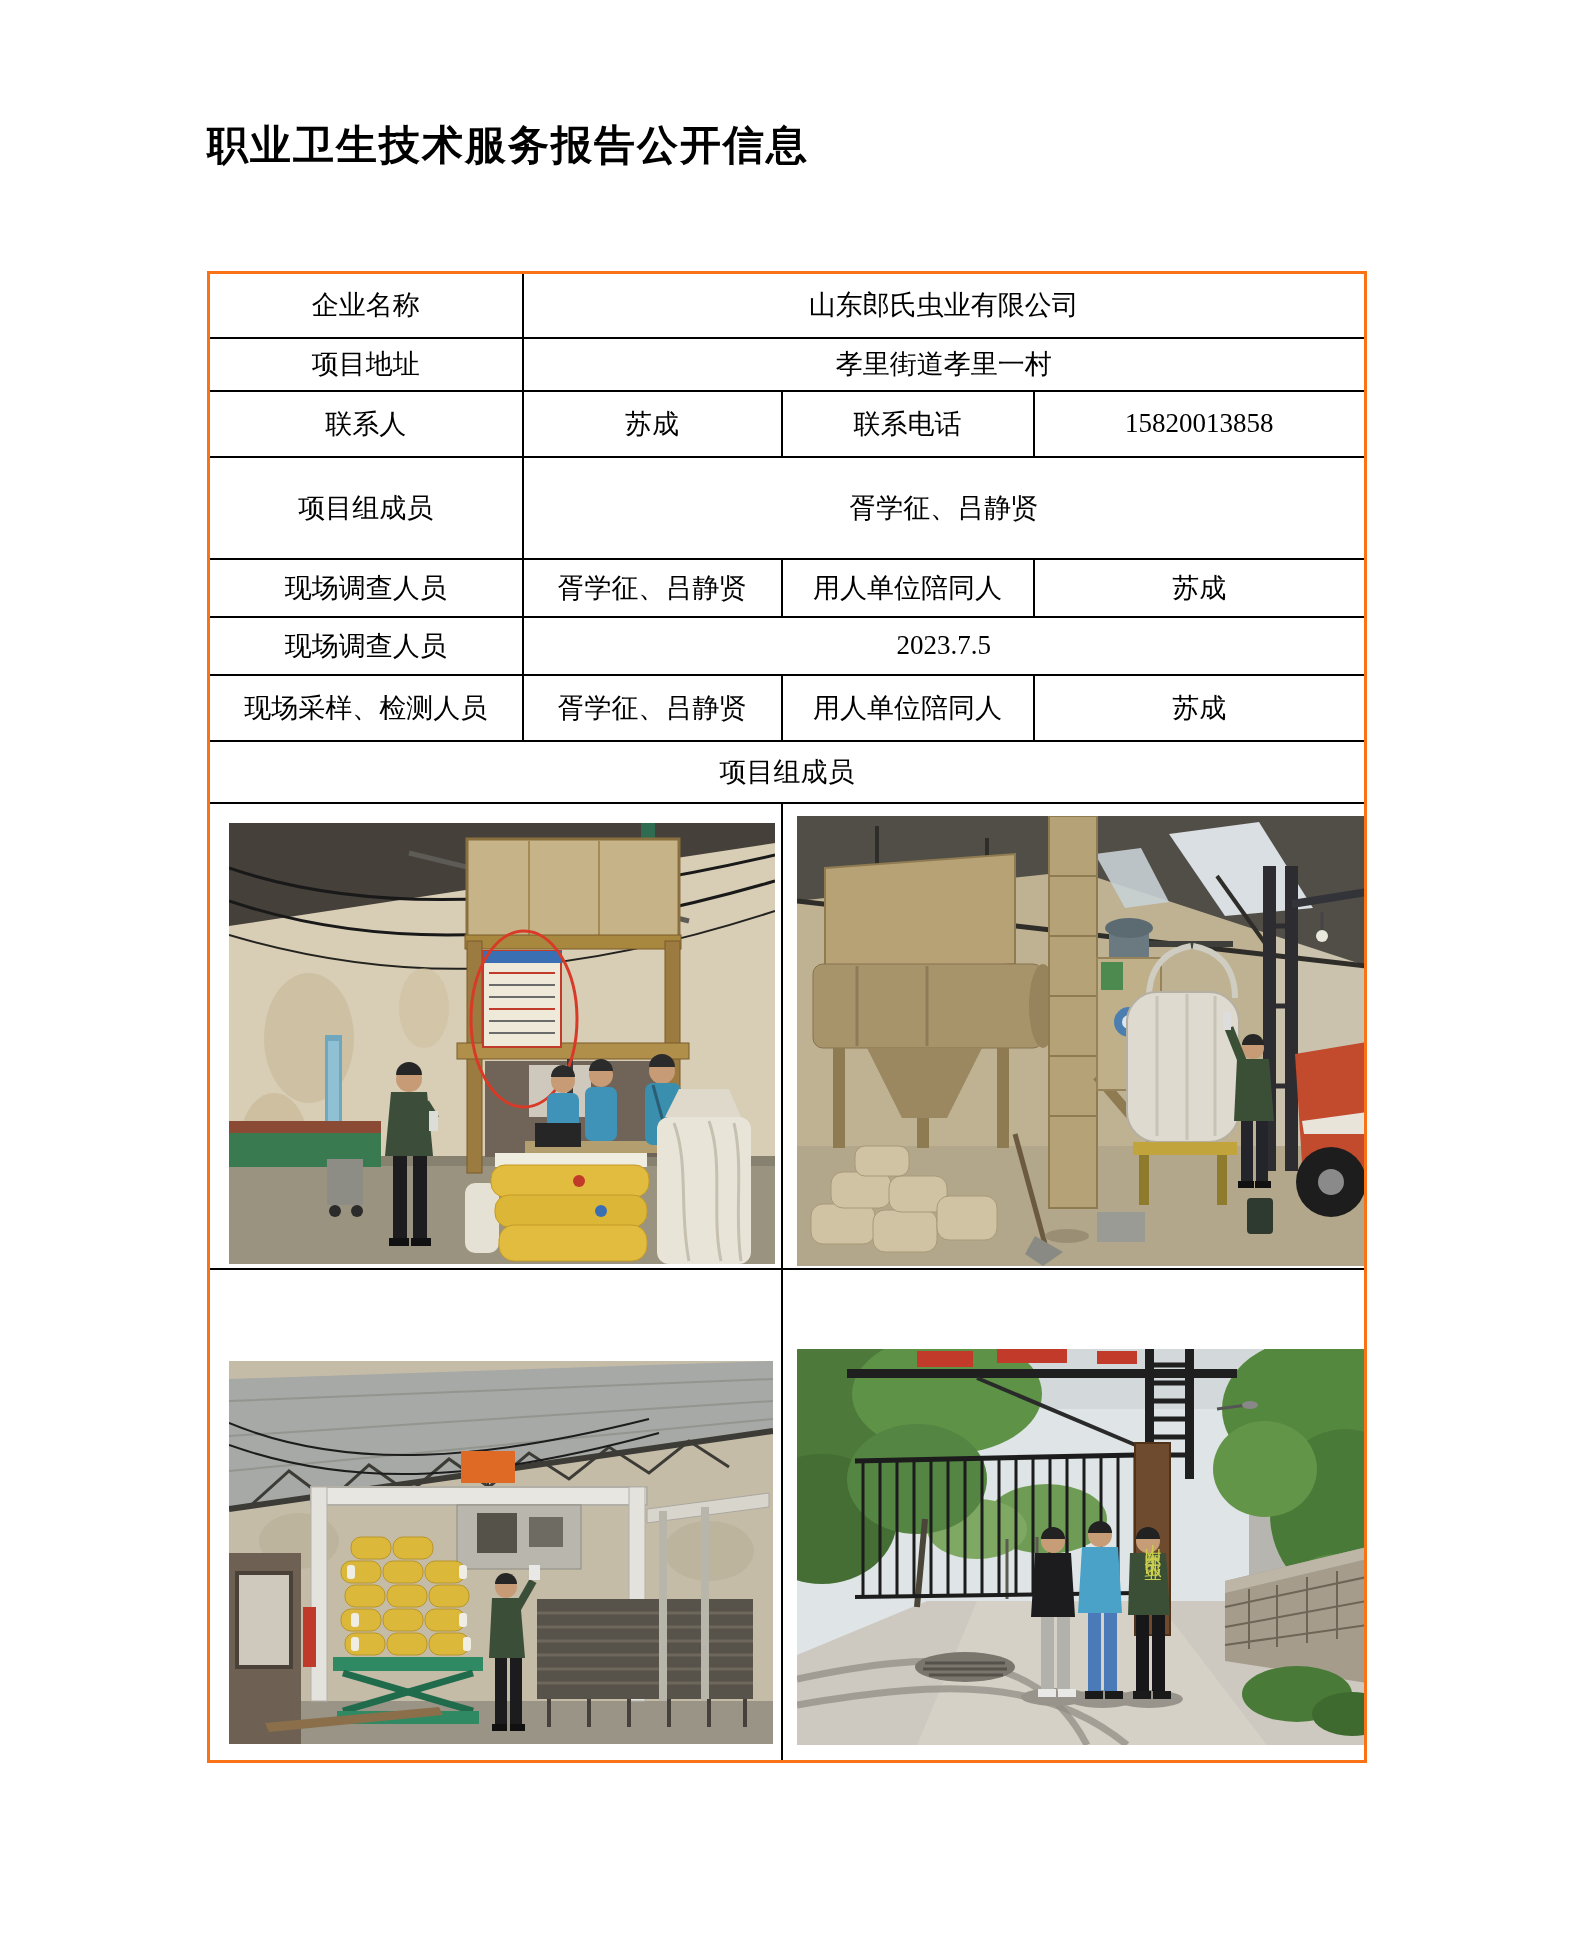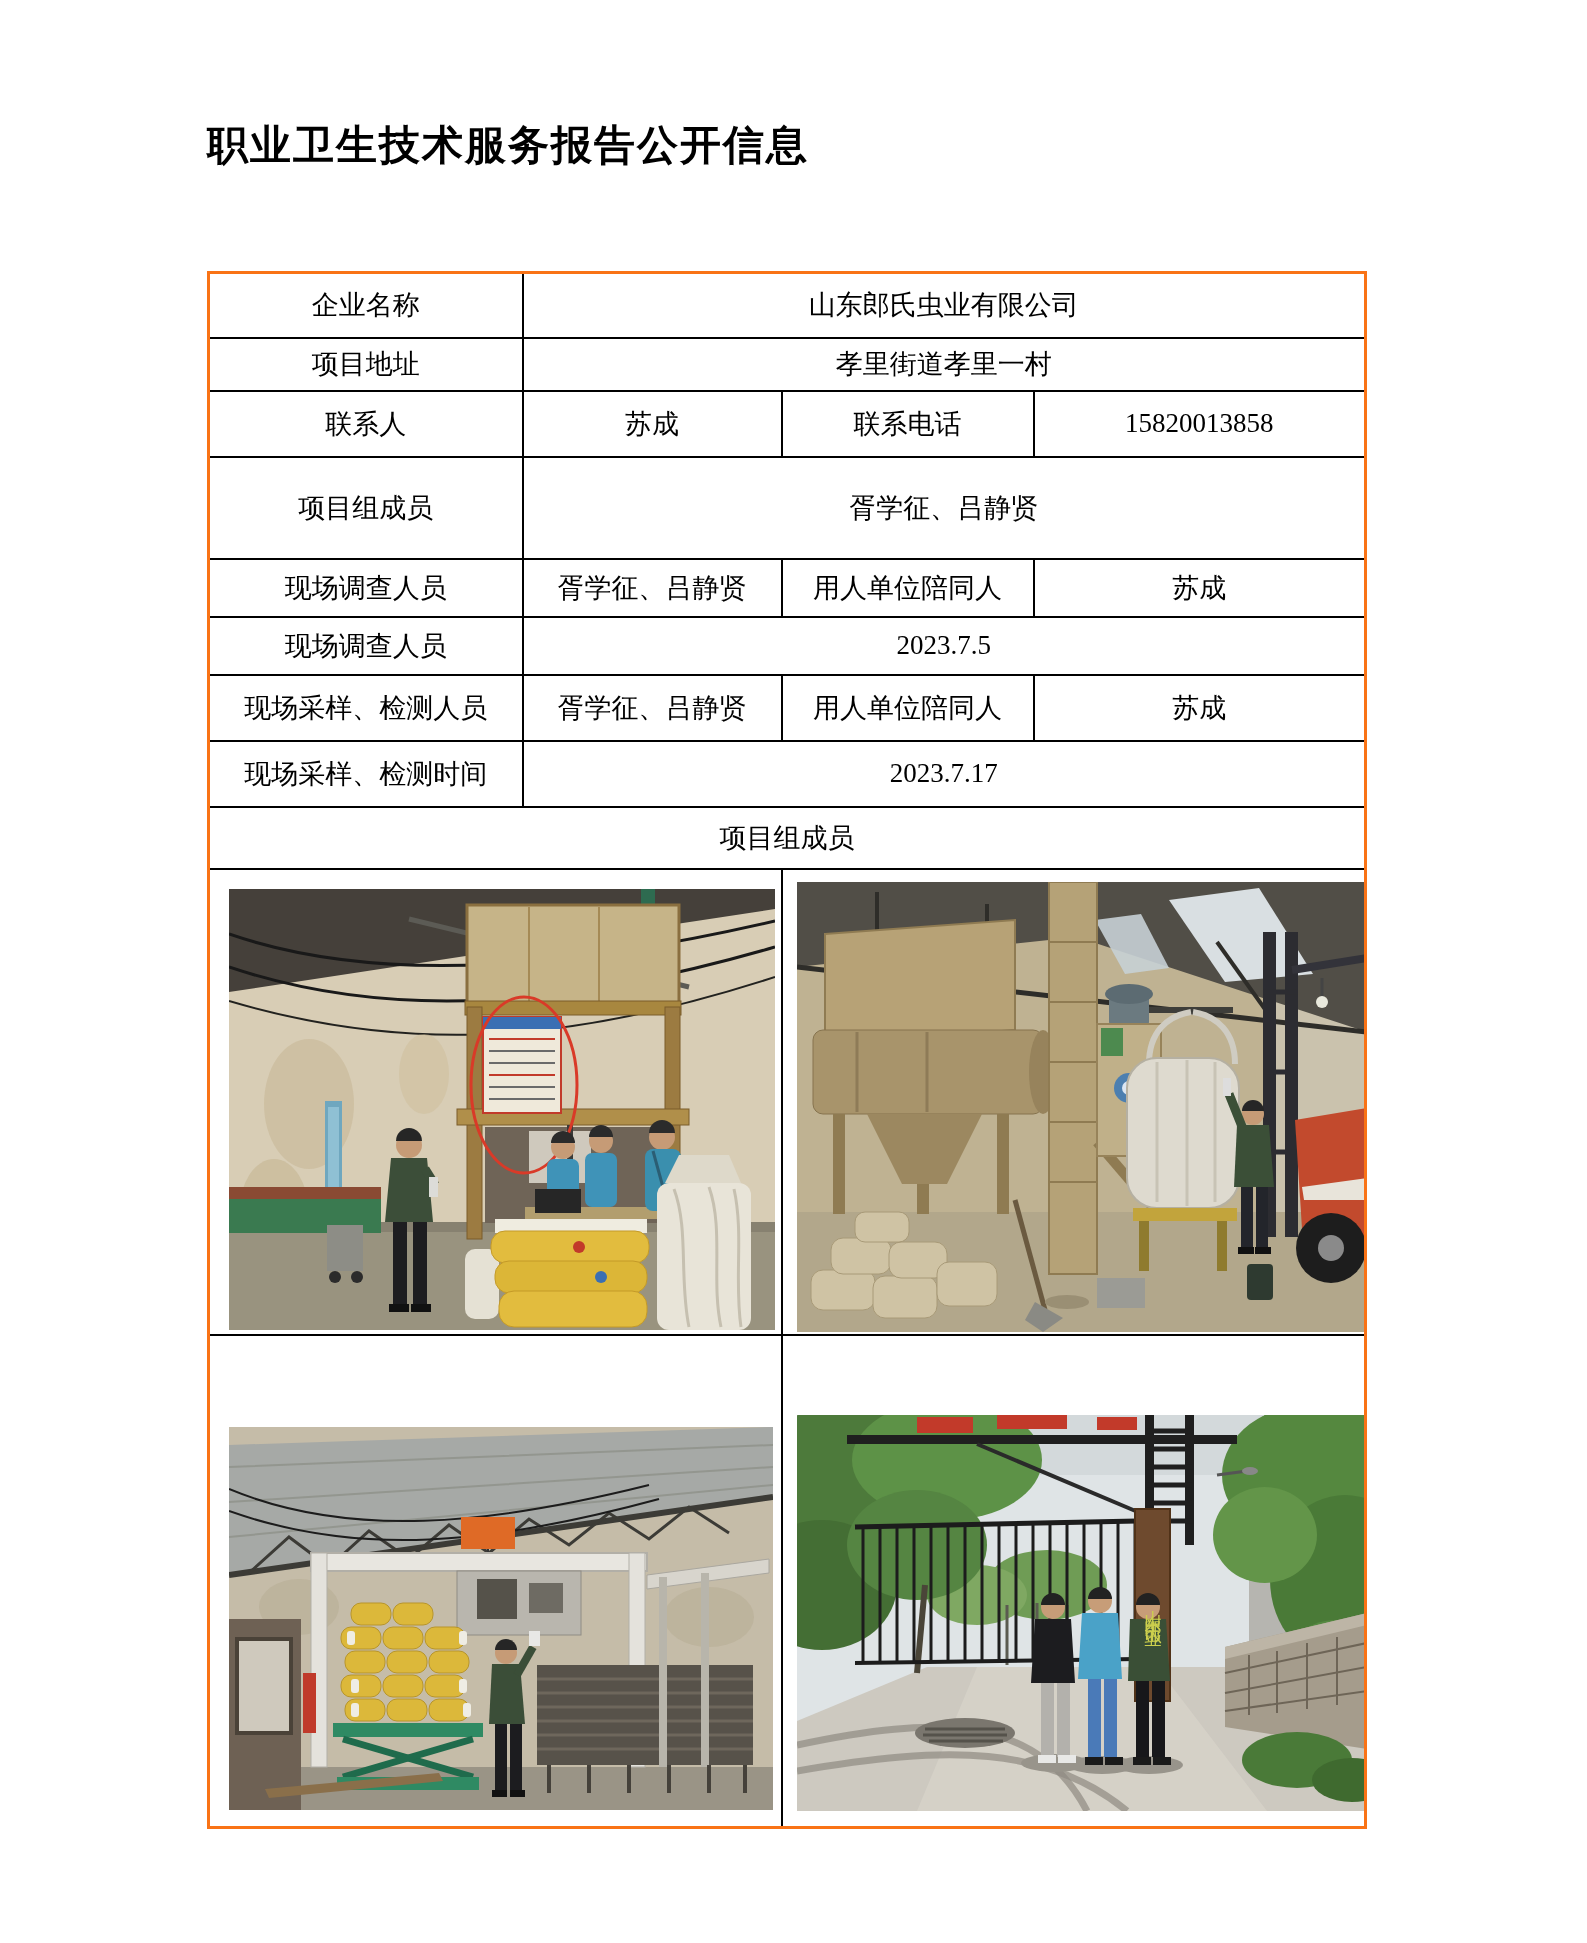--- a/index.html
+++ b/index.html
@@ -92,24 +92,20 @@
       </tr>
       <tr class="h58">
         <td>现场调查人员</td>
         <td colspan="3">2023.7.5</td>
       </tr>
       <tr class="h66">
         <td>现场采样、检测人员</td>
         <td>胥学征、吕静贤</td>
         <td>用人单位陪同人</td>
         <td>苏成</td>
-      </tr>
-      <tr class="h66">
-        <td>现场采样、检测时间</td>
-        <td colspan="3">2023.7.17</td>
       </tr>
       <tr class="h62">
         <td colspan="4">项目组成员</td>
       </tr>
 
       <tr class="h466">
         <td colspan="2" class="photo-cell">
           <div class="photo-wrap pw1">
             <svg viewBox="0 0 546 441" role="img">
               <rect width="546" height="441" fill="#d8cdb5"></rect>

